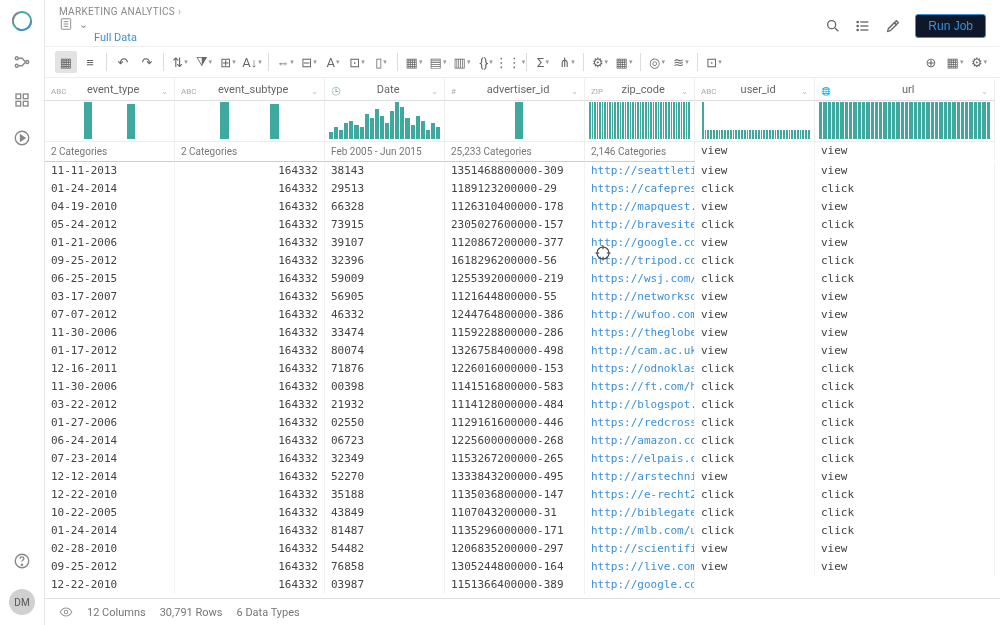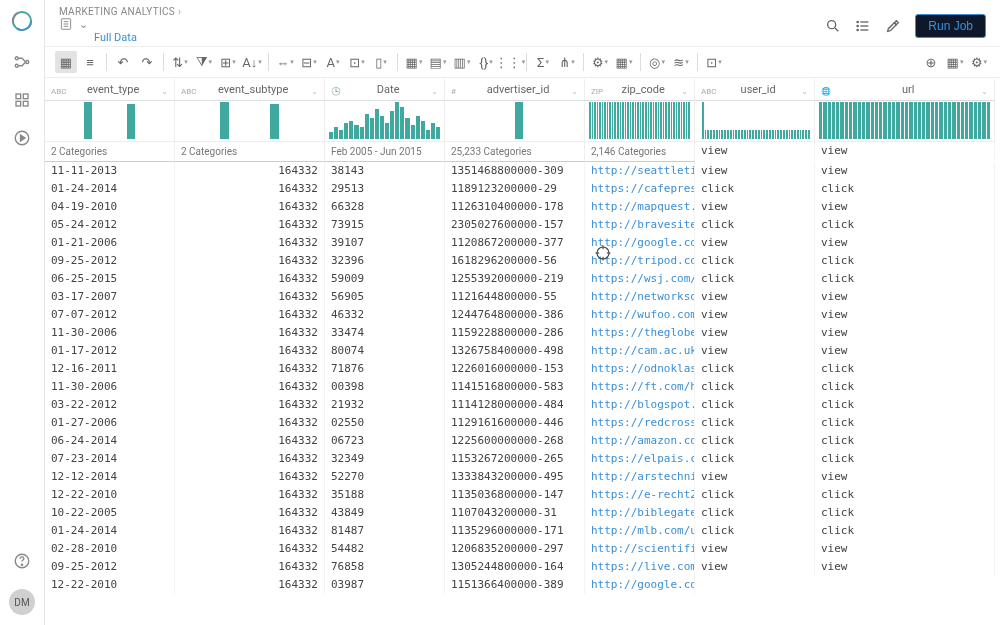--- a/index.html
+++ b/index.html
@@ -566,20 +566,29 @@
           <div class="cell">view</div>
           <div class="cell">view</div>
           <div class="cell">12-22-2010</div>
           <div class="cell num">164332</div>
           <div class="cell">03987</div>
           <div class="cell">1151366400000-389</div>
           <div class="cell url">http://google.com.au/vel/enim/</div>
         </div>
     </div>
 
+    <div class="footer">
+      <svg class="eye" viewBox="0 0 24 24" fill="none" stroke="currentColor" stroke-width="1.8">
+          <path d="M2 12s4-7 10-7 10 7 10 7-4 7-10 7-10-7-10-7z"></path>
+          <circle cx="12" cy="12" r="3"></circle>
+        </svg>
+      <span>12 Columns</span>
+      <span>30,791 Rows</span>
+      <span>6 Data Types</span>
+    </div>
   </div>
 </div>
 
 <svg class="cursor" viewBox="0 0 24 24">
     <circle cx="12" cy="12" r="8" fill="none" stroke="#444" stroke-width="1.5"></circle>
     <line x1="12" y1="2" x2="12" y2="7" stroke="#444" stroke-width="1.5"></line>
     <line x1="12" y1="17" x2="12" y2="22" stroke="#444" stroke-width="1.5"></line>
     <line x1="2" y1="12" x2="7" y2="12" stroke="#444" stroke-width="1.5"></line>
     <line x1="17" y1="12" x2="22" y2="12" stroke="#444" stroke-width="1.5"></line>
   </svg>

